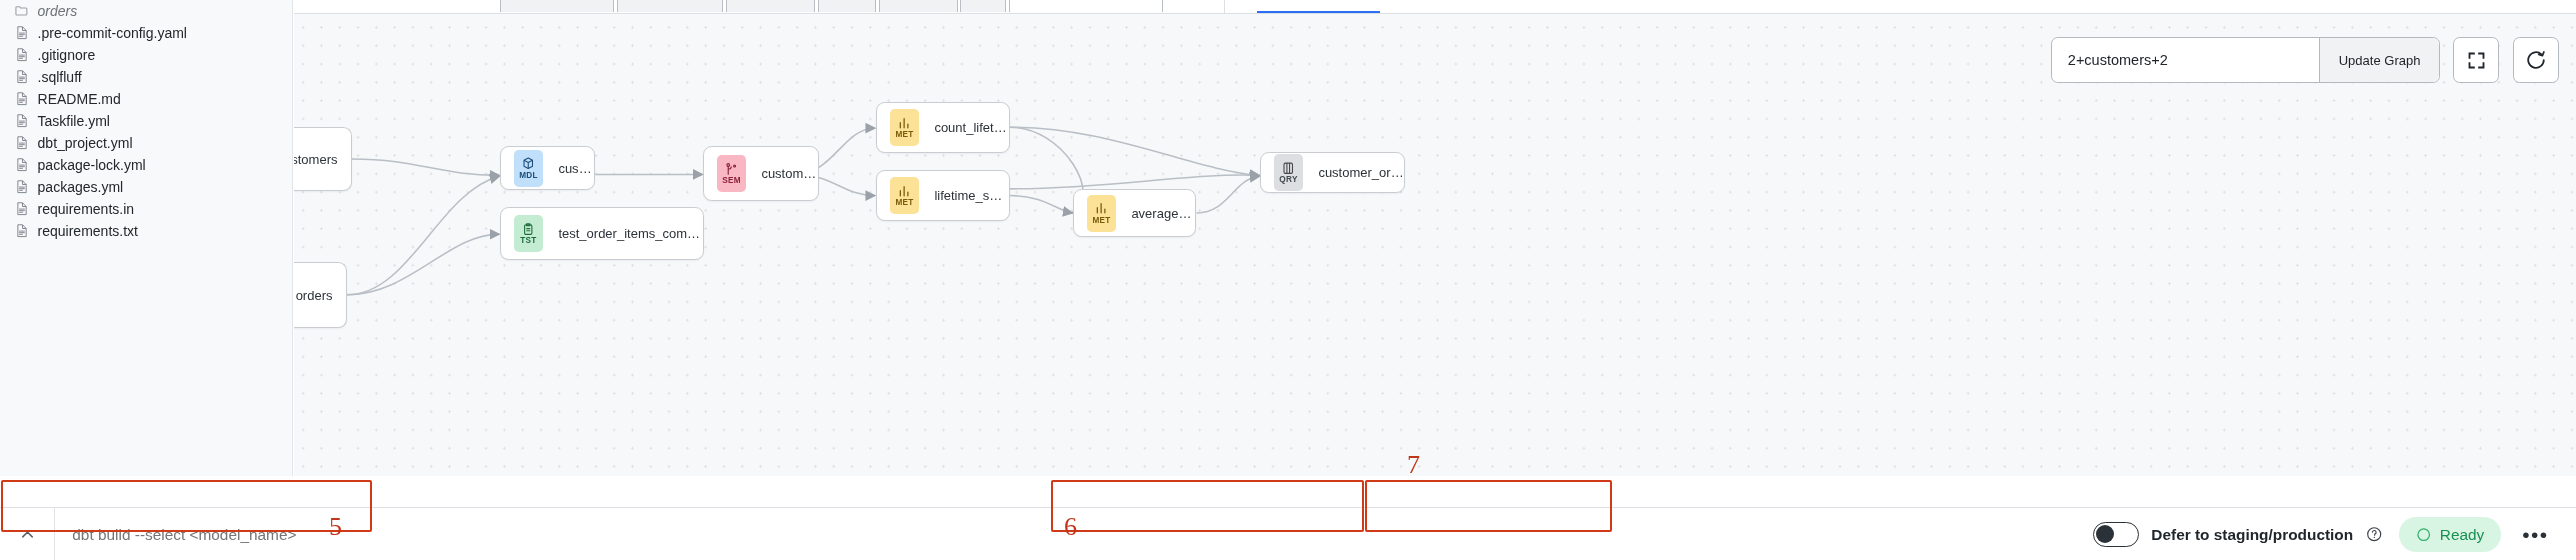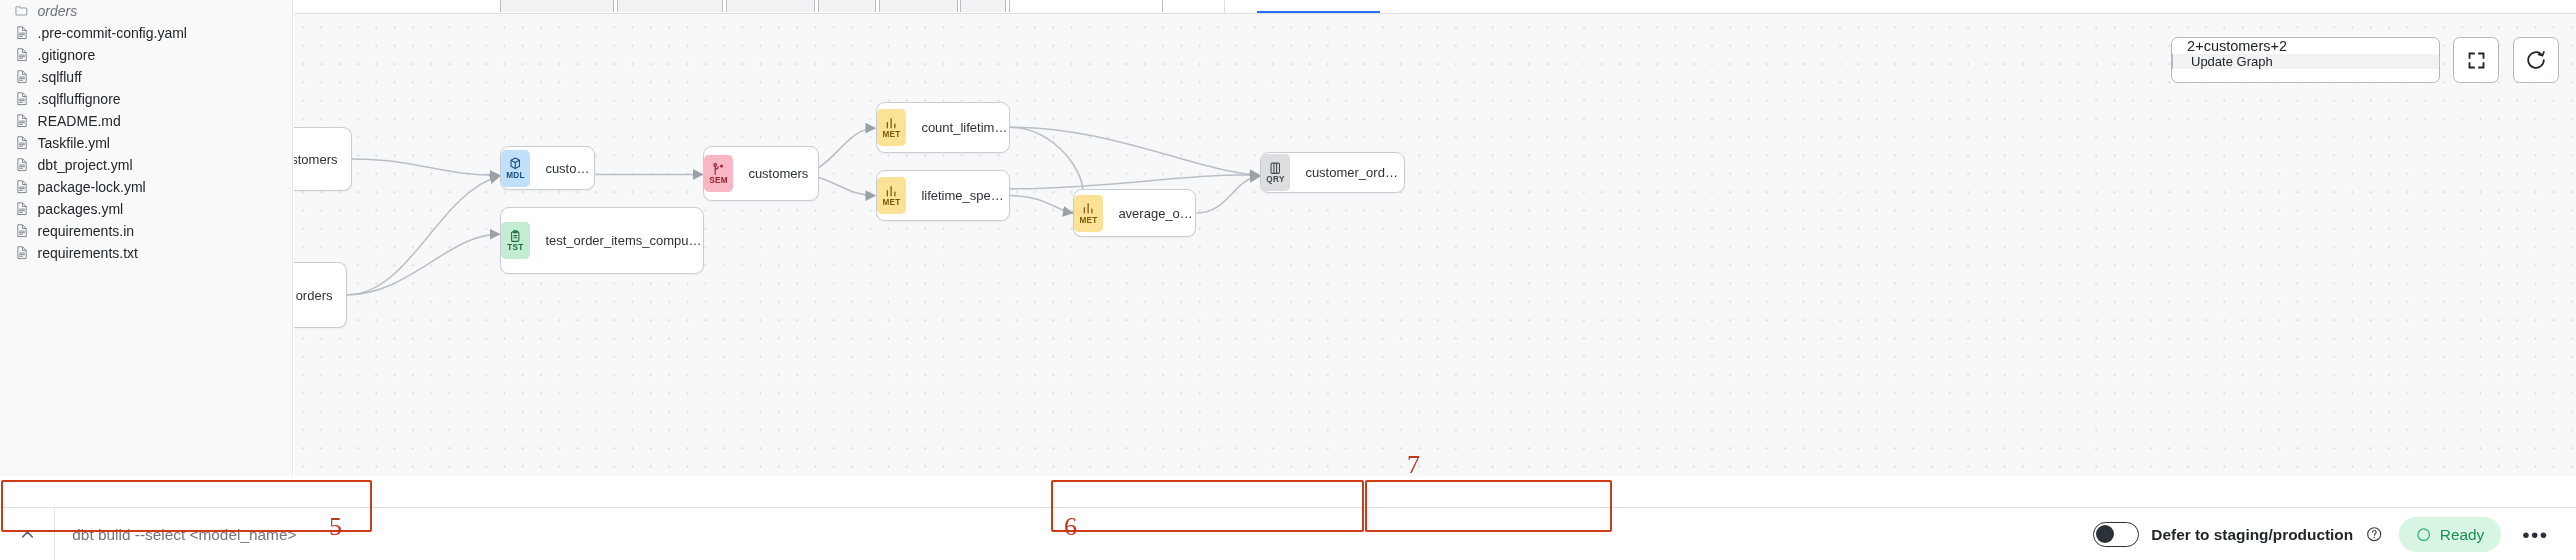--- a/index.html
+++ b/index.html
@@ -57,41 +57,41 @@
   }
 
   svg.edges { position: absolute; inset: 0; width: 100%; height: 100%; pointer-events:none; }
 
   .node {
     position: absolute;
     background: #ffffff;
     border: 1px solid #c9ccd1;
     border-radius: 8.7px;
     display: flex; align-items: center;
-    padding-left: 0; gap: 15.4px;
+    padding-left: 13px; gap: 15.4px;
     box-shadow: 0 1px 1.9px rgba(16,24,40,.05);
   }
   .badge {
     width: 29px; height: 37px; border-radius: 4.8px;
     display: flex; flex-direction: column; align-items: center; justify-content: center;
     gap: 1px; flex: 0 0 29px;
   }
   .badge .bico { width: 14.5px; height: 14.5px; display:block; }
   .badge .btxt { font-size: 8.2px; letter-spacing: 0.3px; line-height: 1; font-weight: 600; }
   .node .nlabel {
     font-size: 13px; color: #2c3238; white-space: nowrap;
     overflow: hidden; text-overflow: ellipsis;
   }
   .node.clipped-left { border-left: none; border-radius: 0 8.7px 8.7px 0; }
 
   
   .graph-toolbar { position: absolute; display: flex; align-items: center; gap: 13.5px; }
   .combo {
     display: flex; height: 46px; border: 1px solid #b4b9c0; border-radius: 6.7px;
-    background: #fff; overflow: hidden; flex-direction: column;
+    background: #fff; overflow: hidden;
   }
   .combo input {
     width: 267px; border: none; outline: none; background: transparent;
     font-size: 14.5px; color: #20262c; padding: 0 15.4px;
     font-family: "Liberation Sans", sans-serif;
   }
   .combo .update-btn {
     display: flex; align-items: center; padding: 0 18.3px;
     border-left: 1px solid #b4b9c0; background: #f1f2f4;
     font-size: 13px; color: #20262c; cursor: pointer; white-space: nowrap;
@@ -190,30 +190,20 @@
         </div>
         <div class="file-row">
           <span>
             <svg class="ico" viewBox="0 0 24 24" fill="none" stroke="#7d848c" stroke-width="1.5" stroke-linejoin="round">
               <path d="M6 2.8h7.3L19 8.6v12.6H6z"></path>
               <path d="M13.3 2.8v5.8H19"></path>
               <path d="M8.6 12.6h7.6M8.6 15.1h7.6M8.6 17.6h4.6" stroke-linecap="round"></path>
             </svg>
           </span>
           <span class="fname">.sqlfluff</span>
-        </div>
-        <div class="file-row">
-          <span>
-            <svg class="ico" viewBox="0 0 24 24" fill="none" stroke="#7d848c" stroke-width="1.5" stroke-linejoin="round">
-              <path d="M6 2.8h7.3L19 8.6v12.6H6z"></path>
-              <path d="M13.3 2.8v5.8H19"></path>
-              <path d="M8.6 12.6h7.6M8.6 15.1h7.6M8.6 17.6h4.6" stroke-linecap="round"></path>
-            </svg>
-          </span>
-          <span class="fname">.sqlfluffignore</span>
         </div>
         <div class="file-row">
           <span>
             <svg class="ico" viewBox="0 0 24 24" fill="none" stroke="#7d848c" stroke-width="1.5" stroke-linejoin="round">
               <path d="M6 2.8h7.3L19 8.6v12.6H6z"></path>
               <path d="M13.3 2.8v5.8H19"></path>
               <path d="M8.6 12.6h7.6M8.6 15.1h7.6M8.6 17.6h4.6" stroke-linecap="round"></path>
             </svg>
           </span>
           <span class="fname">README.md</span>
@@ -314,21 +304,21 @@
         <div class="node" style="left: 206px; top: 146px; width: 95px; height: 44px;">
           <div class="badge" style="background: rgb(191, 223, 250); color: rgb(28, 79, 124);">
             <svg class="bico" viewBox="0 0 24 24" fill="none" stroke="currentColor" stroke-width="1.8" stroke-linejoin="round">
               <path d="M12 3.2 19 7v10l-7 3.8L5 17V7z"></path>
               <path d="M12 10.6 19 7M12 10.6 5 7M12 10.6v10.2"></path>
             </svg>
             <span class="btxt">MDL</span>
           </div>
           <span class="nlabel">customers</span>
         </div>
-        <div class="node" style="left: 206px; top: 207px; width: 204px; height: 67px;">
+        <div class="node" style="left: 206px; top: 207px; width: 204px; height: 53px;">
           <div class="badge" style="background: rgb(196, 236, 210); color: rgb(29, 107, 60);">
             <svg class="bico" viewBox="0 0 24 24" fill="none" stroke="currentColor" stroke-width="1.8" stroke-linejoin="round">
               <rect x="6" y="4.5" width="12" height="16" rx="2"></rect>
               <path d="M9.2 3h5.6v3H9.2z"></path>
               <path d="M9.5 11h5M9.5 14.5h5" stroke-linecap="round"></path>
             </svg>
             <span class="btxt">TST</span>
           </div>
           <span class="nlabel">test_order_items_compute_to_bools…</span>
         </div>

